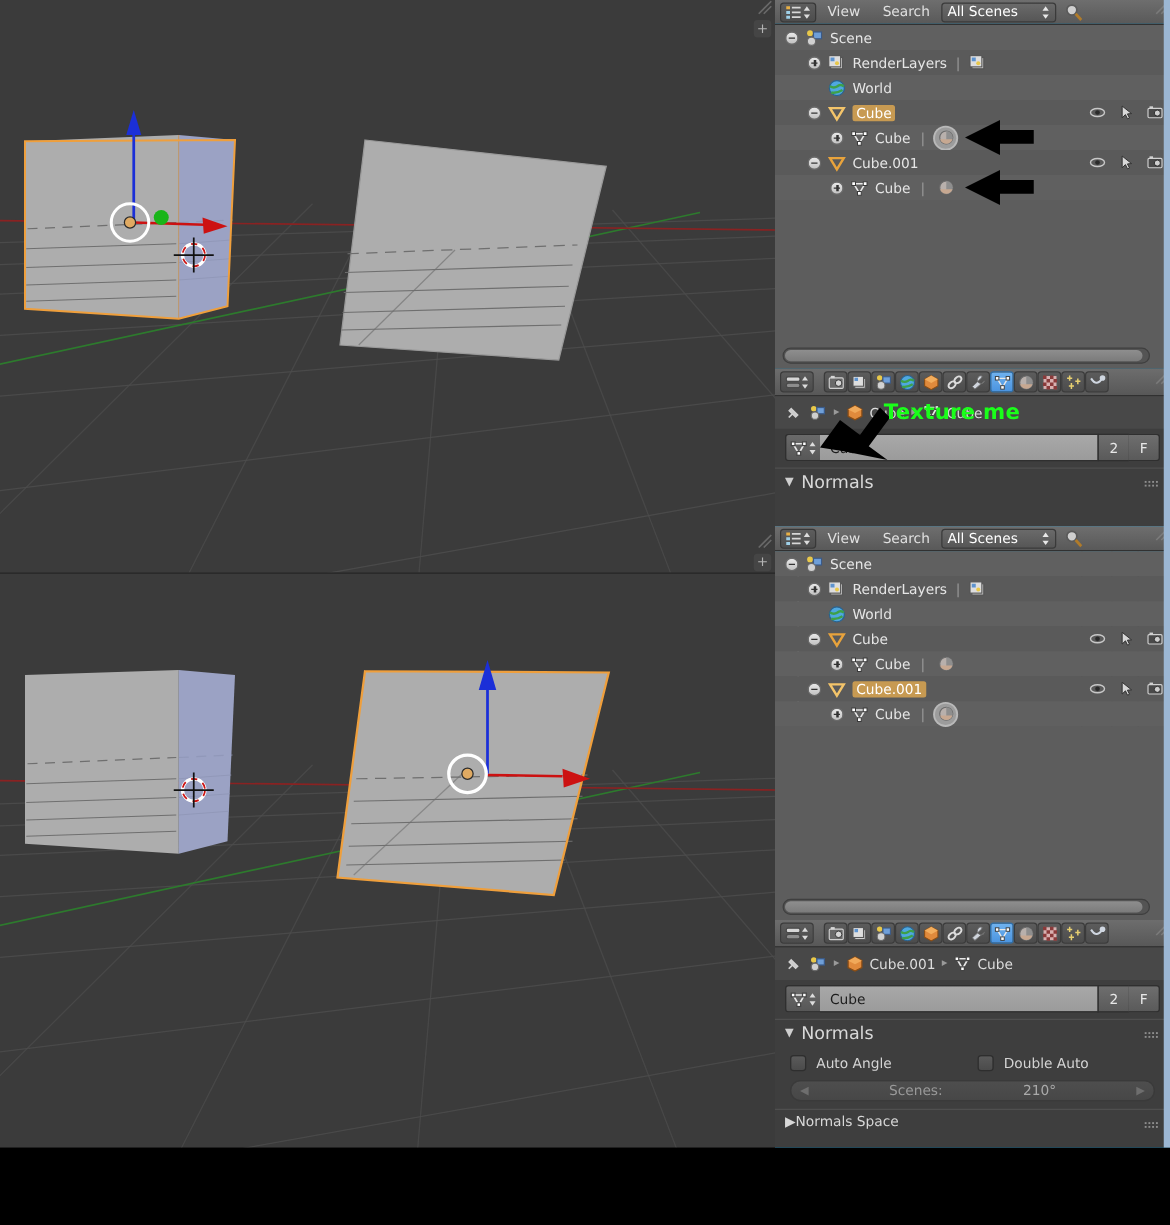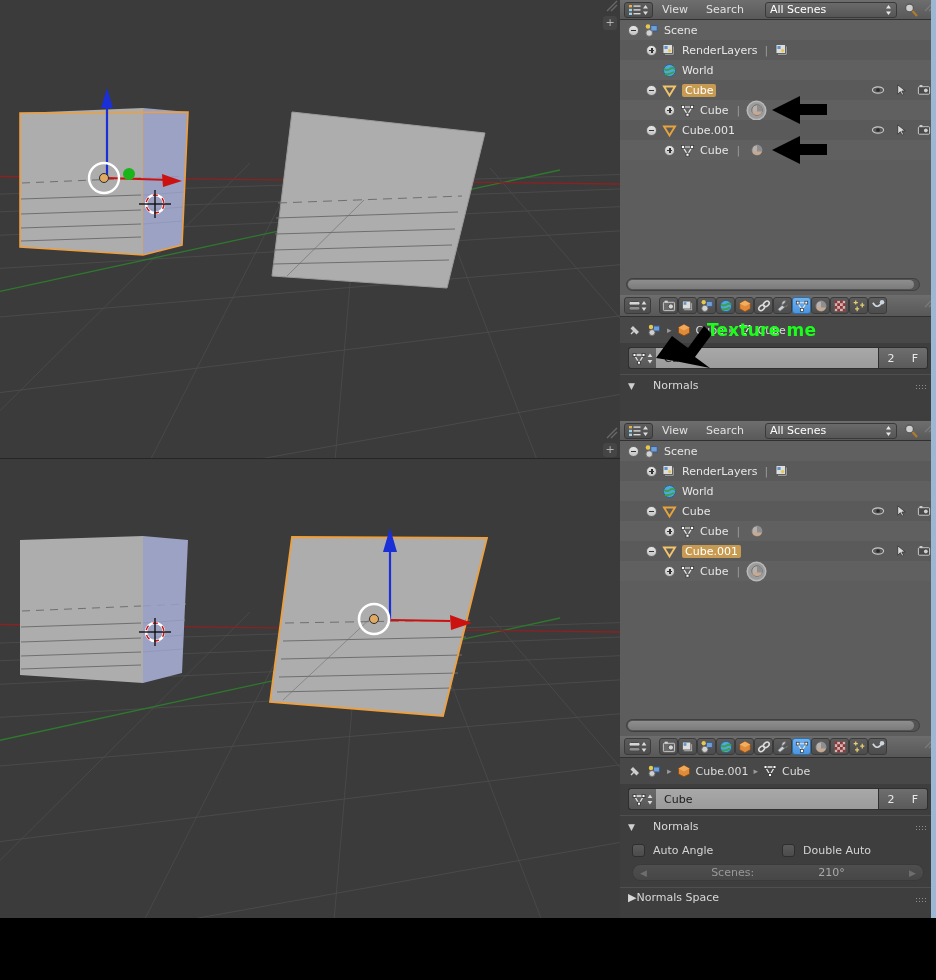--- a/index.html
+++ b/index.html
@@ -25,23 +25,23 @@
 
   
   .hdr { position:relative; height:20px;
          background:linear-gradient(#6e6e6e,#595959);
          border-bottom:1px solid #313131; display:flex; align-items:center;
          padding-left:4px; }
   .hdr-btn { display:flex; align-items:center; height:16px; padding:0 3px;
              background:linear-gradient(#5d5d5d,#4d4d4d); border:1px solid #383838;
              border-radius:3px; }
   .hdr-menu { padding:0 9px; font-size:11px; color:#e0e0e0; }
-  .sel-box { display:flex; align-items:center; height:16px; width:132px;
+  .sel-box { display:flex; align-items:center; height:16px; width:92px;
              background:linear-gradient(#6a6a6a,#565656); border:1px solid #3a3a3a;
-             border-radius:3px; padding:0 4px; margin-left:12px;
+             border-radius:3px; padding:0 4px; margin-left:0;
              justify-content:space-between; }
   .sel-box span { font-size:11px; color:#ffffff; }
   .mag { margin-left:6px; }
 
   
   .outliner { position:relative; background:#5d5d5d; overflow:hidden; }
   .olrow { position:relative; height:20px; display:flex; align-items:center;
            padding-left:8px; }
   .olrow.alt { background:#606060; }
   .olrow.dark { background:#5a5a5a; }
@@ -95,21 +95,21 @@
   .name-field span { color:#1c1c1c; font-size:11px; }
   .name-count, .name-f { width:25px; background:linear-gradient(#6e6e6e,#5a5a5a);
                 border:1px solid #2f2f2f; display:flex; align-items:center;
                 justify-content:center; color:#e8e8e8; font-size:11px; }
   .name-f { border-radius:0 3px 3px 0; border-left:none; }
   .name-count { border-right:none; }
 
   .panel-hdr { height:22px; display:flex; align-items:center; padding-left:8px;
                border-top:1px solid #4f4f4f; margin-top:5px; position:relative; }
   .panel-hdr .tri { color:#cfcfcf; font-size:9px; margin-right:6px; }
-  .panel-hdr .ttl { font-size:11px; color:#d8d8d8;margin-left:12px; }
+  .panel-hdr .ttl { font-size:14px; color:#d8d8d8; }
   .grip { position:absolute; right:9px; top:9px; width:12px; height:6px;
           background-image:radial-gradient(#8e8e8e 38%, transparent 40%);
           background-size:3px 3px; }
 
   .chk-row { display:flex; align-items:center; padding:7px 0 0 12px; gap:0; }
   .chk { width:13px; height:13px; border-radius:3px;
          background:linear-gradient(#5a5a5a,#4b4b4b); border:1px solid #2e2e2e; }
   .chk-lbl { font-size:11px; color:#d4d4d4; margin-left:8px; }
   .chk-cell { display:flex; align-items:center; }
 

